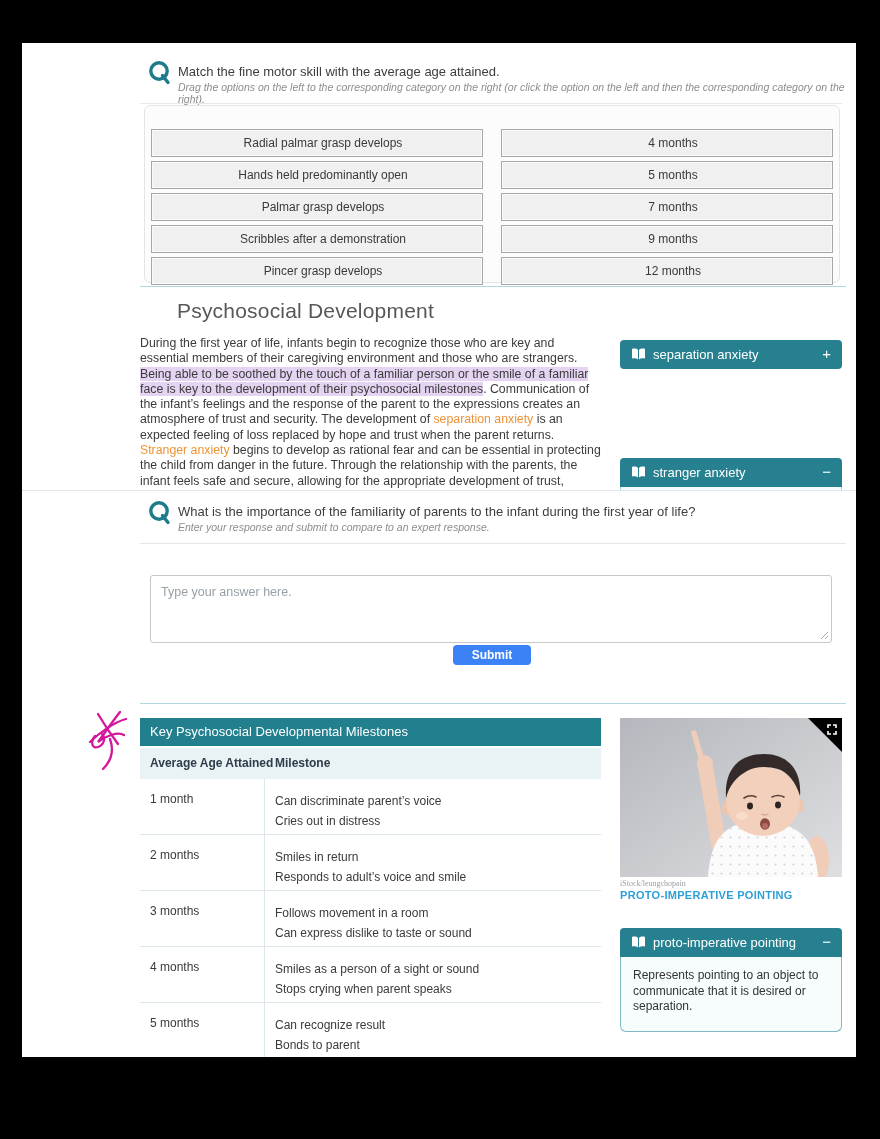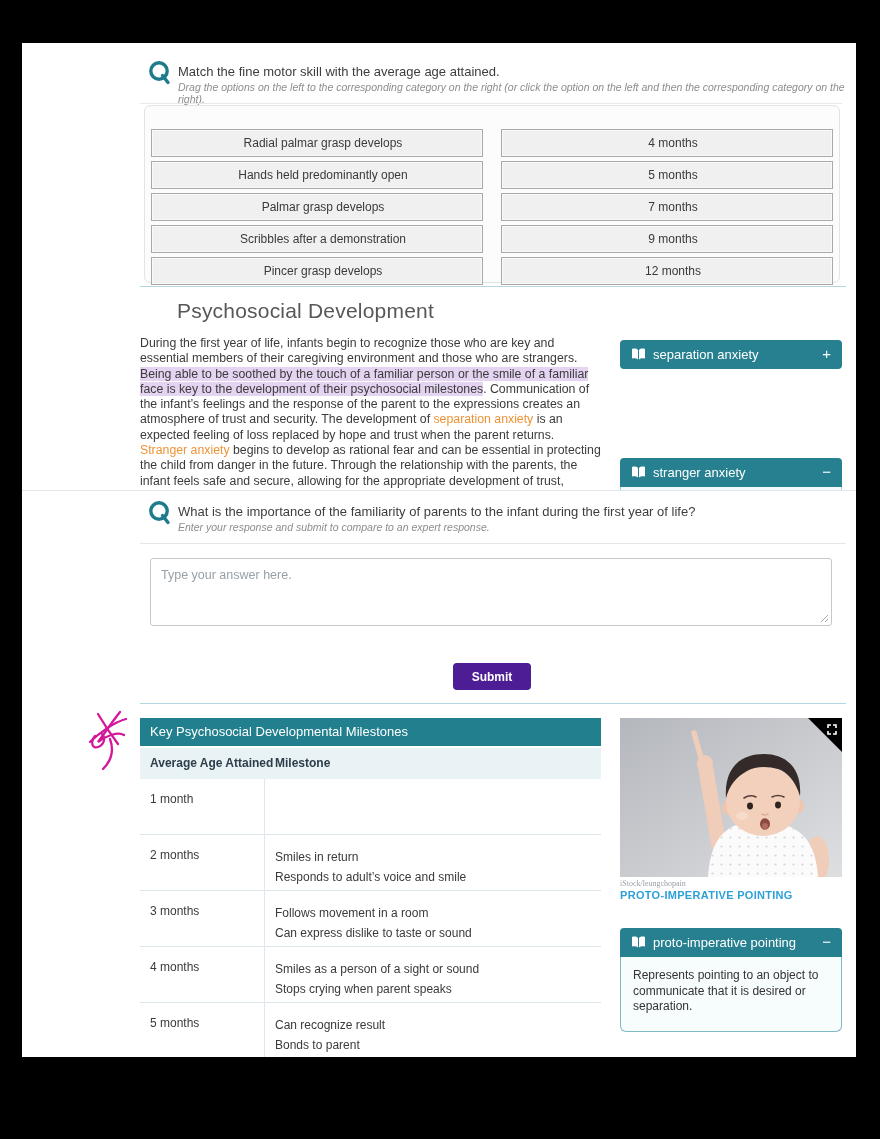--- a/index.html
+++ b/index.html
@@ -47,25 +47,25 @@
   .panel .book { position:absolute; left:11px; top:8px; }
   .plabel { position:absolute; left:33px; top:7px; font-size:13px; }
   .ptoggle { position:absolute; right:11px; top:5px; font-size:15px; font-weight:400; }
   .panel.sep { top:297px; }
   .panel.str { top:415px; border-radius:4px 4px 0 0; }
   .panel-sliver { position:absolute; left:598px; top:444px; width:222px; height:3px; background:#f2fafb; border-left:1px solid #a9d2da; border-right:1px solid #a9d2da; }
   .panel.proto { top:885px; border-radius:4px 4px 0 0; }
   .proto-body { position:absolute; left:598px; top:914px; width:222px; height:75px; background:#f7fcfc; border:1px solid #7fb9c3; border-top:none; border-radius:0 0 6px 6px; padding:11px 12px; font-size:12px; line-height:15.5px; color:#333; }
 
   
-  .answer-wrap { position:absolute; left:128px; top:515px; width:682px; height:68px; }
+  .answer-wrap { position:absolute; left:128px; top:532px; width:682px; height:68px; }
   .answer { width:100%; height:100%; border:1px solid #c8c8c8; border-radius:3px; resize:none; padding:9px 10px; font-family:"Liberation Sans",sans-serif; font-size:12.5px; color:#333; outline:none; }
   .answer::placeholder { color:#98a0a6; }
   .resize-handle { position:absolute; right:3px; bottom:3px; }
-  .submit { position:absolute; left:431px; top:620px; width:78px; height:27px; background:#4c1d95; border:none; border-radius:4px; color:#fff; font-family:"Liberation Sans",sans-serif; font-weight:bold; font-size:12px; cursor:pointer; }
+  .submit { position:absolute; left:431px; top:602px; width:78px; height:20px; background:#3b82f6; border:none; border-radius:4px; color:#fff; font-family:"Liberation Sans",sans-serif; font-weight:bold; font-size:12px; cursor:pointer; }
 
   
   .tablewrap { position:absolute; left:118px; top:675px; width:461px; }
   .tbar { height:28px; background:#217f8e; color:#fff; font-size:13px; line-height:28px; padding-left:10px; }
   .thead { margin-top:2px; height:31px; background:#e9f2f5; position:relative; }
   .th { position:absolute; top:0; font-size:12px; font-weight:bold; color:#2e3d49; line-height:31px; }
   .th.c1 { left:10px; } .th.c2 { left:135px; }
   .trow { position:relative; height:56px; border-bottom:1px solid #dbe7eb; background:#fff; }
   .td-age { position:absolute; left:0; top:0; width:125px; height:100%; border-right:1px solid #dbe7eb; padding:13px 0 0 10px; font-size:12px; color:#3a3a3a; }
   .td-mile { position:absolute; left:125px; top:0; right:0; padding:16px 0 0 10px; }
@@ -157,20 +157,24 @@
 
     <div class="tablewrap">
       <div class="tbar">Key Psychosocial Developmental Milestones</div>
       <div class="thead">
         <div class="th c1">Average Age Attained</div>
         <div class="th c2">Milestone</div>
       </div>
       <div id="tbody">
           <div class="trow">
             <div class="td-age">1 month</div>
+            <div class="td-mile">
+              <div class="mline">Can discriminate parent’s voice</div>
+              <div class="mline">Cries out in distress</div>
+            </div>
           </div>
           <div class="trow">
             <div class="td-age">2 months</div>
             <div class="td-mile">
               <div class="mline">Smiles in return</div>
               <div class="mline">Responds to adult’s voice and smile</div>
             </div>
           </div>
           <div class="trow">
             <div class="td-age">3 months</div>

